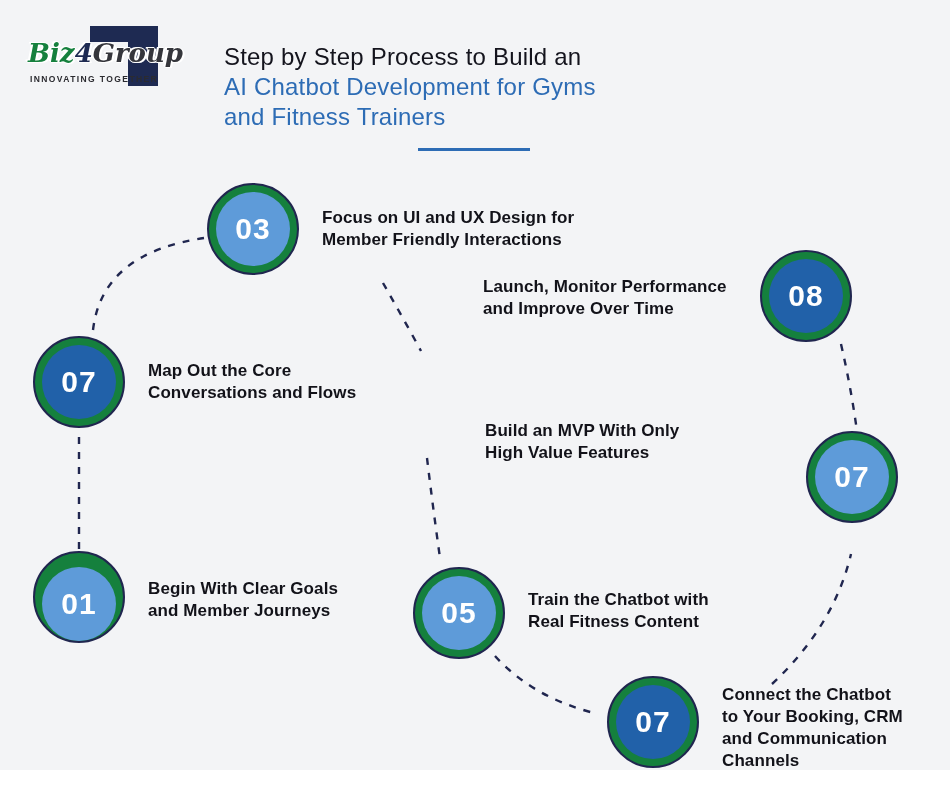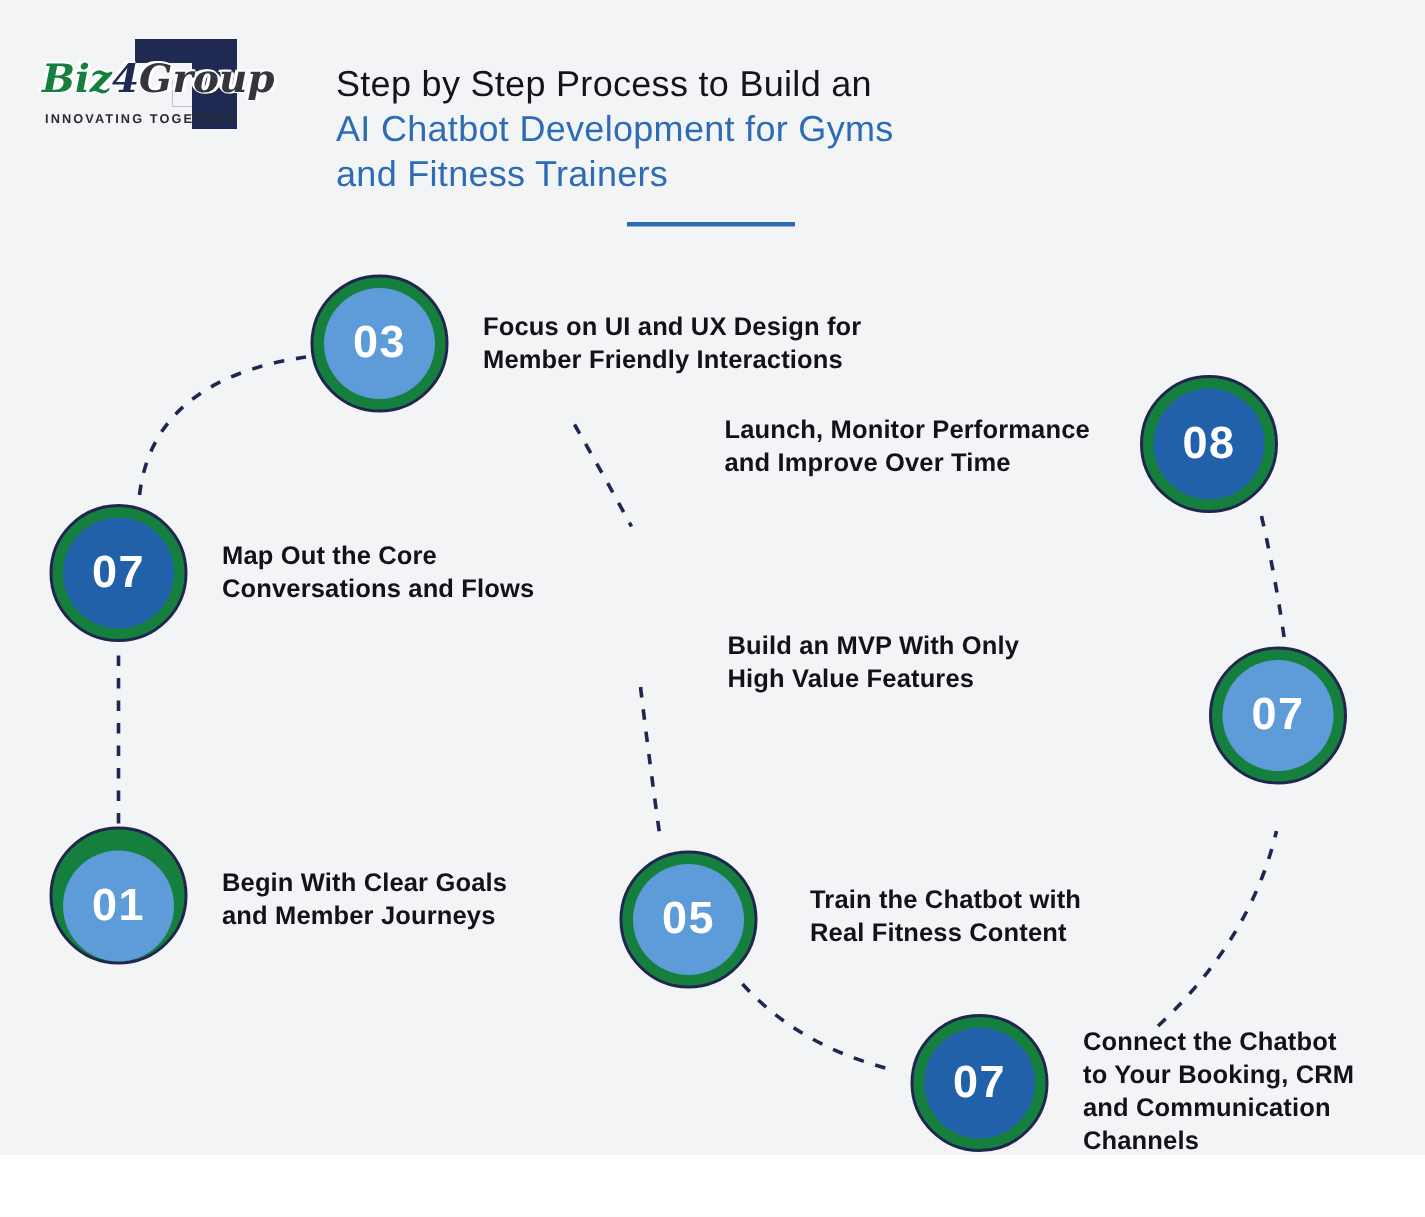--- a/index.html
+++ b/index.html
@@ -86,21 +86,21 @@
   
   .step-label {
     position: absolute;
     font-size: 17px; font-weight: bold; line-height: 22px;
     color: #121219; white-space: pre-line; letter-spacing: 0.1px;
   }
   .pos-t1 { left: 148px; top: 578px; }
   .pos-t2 { left: 148px; top: 360px; }
   .pos-t3 { left: 322px; top: 207px; }
   .pos-t4 { left: 485px; top: 387px; margin-top: 33px; }
-  .pos-t5 { left: 528px; top: 589px; margin-left: 12px; }
+  .pos-t5 { left: 528px; top: 589px; }
   .pos-t6 { left: 722px; top: 684px; }
   .pos-t7 { right: 165px; top: 469px; text-align: right; }
   .pos-t8 { left: 483px; top: 276px; }
 </style>
 </head>
 <body>
 
 <div class="canvas">
 
   <div class="logo">

